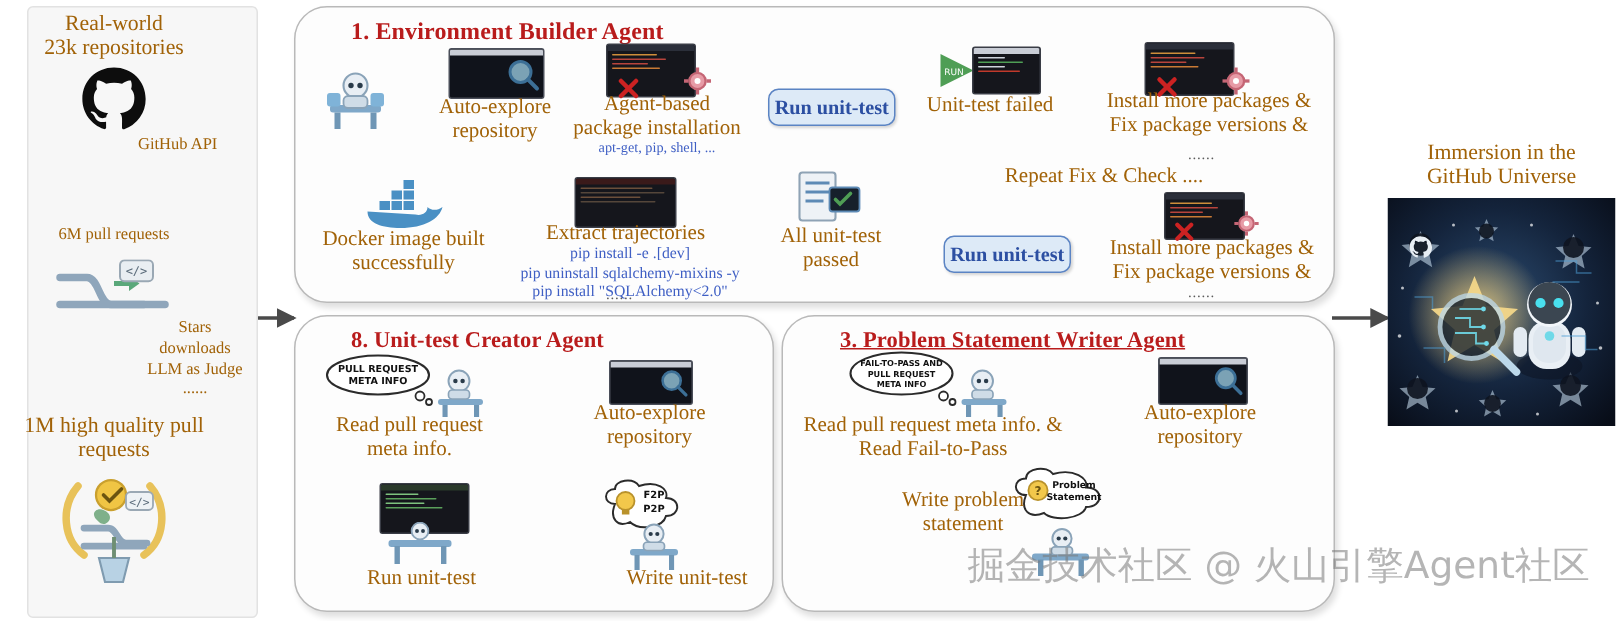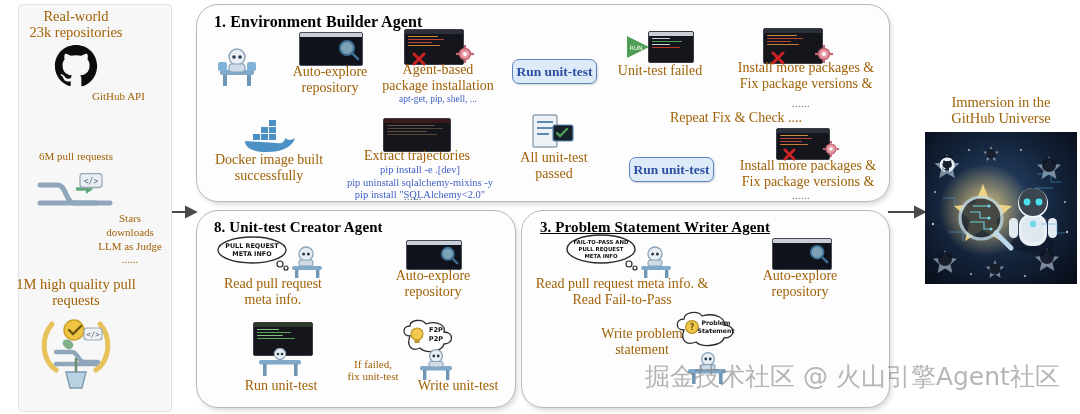--- a/index.html
+++ b/index.html
@@ -15,24 +15,25 @@
   .panel{
     position:absolute;
     background:#fdfdfd;
     border:1.6px solid #b9b9b9;
     border-radius:22px;
     box-shadow:2px 3px 4px rgba(0,0,0,.13);
   }
   .panel-title{
     position:absolute;
     font-weight:bold;
-    color:#000000;
+    color:#b91c1c;
     font-family:"Liberation Serif","DejaVu Serif",serif;
     letter-spacing:.1px;
     white-space:nowrap;
+    margin-left:20px;
   }
   .lbl{
     position:absolute;
     font-family:Liberation Serif, serif;
     color:#a16207;
     text-align:center;
     line-height:1.12;
     white-space:pre-line;
   }
   .code-lbl{
@@ -438,22 +439,20 @@
   <svg class="art" style="left:255px;top:348px;" width="52" height="30" viewBox="0 0 52 30">
     <rect x="4" y="12" width="42" height="4.6" rx="2" fill="#7fa8c9"></rect>
     <rect x="8" y="16" width="3.6" height="12" fill="#6f96b5"></rect>
     <rect x="39" y="16" width="3.6" height="12" fill="#6f96b5"></rect>
     <circle cx="25" cy="6" r="5.6" fill="#e8eef4" stroke="#8aa3b8" stroke-width="1.2"></circle>
     <circle cx="23" cy="6" r="1.3" fill="#2a3b4a"></circle>
       <circle cx="27" cy="6" r="1.3" fill="#2a3b4a"></circle>
   </svg>
   <div class="lbl" style="left:234px;top:378px;width:94px;font-size:14px;">Run unit-test</div>
 
-  <div class="lbl" style="left:332px;top:358px;width:82px;font-size:11px;">If failed,
-fix unit-test</div>
 
   <div class="panel" style="left:521px;top:210px;width:367px;height:196px;"></div>
   <div class="panel-title" style="left:540px;top:219px;font-size:15px;text-decoration:underline;">3. Problem Statement Writer Agent</div>
 
   <svg class="art" style="left:565px;top:234px;" width="110" height="44" viewBox="0 0 110 44">
     <ellipse cx="36" cy="15" rx="34" ry="14" fill="#fff" stroke="#2b2b2b" stroke-width="1.4"></ellipse>
     <circle cx="64" cy="30" r="3" fill="#fff" stroke="#2b2b2b" stroke-width="1.2"></circle>
     <circle cx="70" cy="34" r="2" fill="#fff" stroke="#2b2b2b" stroke-width="1.2"></circle>
     <text x="36" y="10" font-size="5.4" text-anchor="middle" font-weight="bold" font-family="DejaVu Sans, sans-serif" fill="#111">FAIL-TO-PASS AND</text>
     <text x="36" y="17" font-size="5.4" text-anchor="middle" font-weight="bold" font-family="DejaVu Sans, sans-serif" fill="#111">PULL REQUEST</text>

